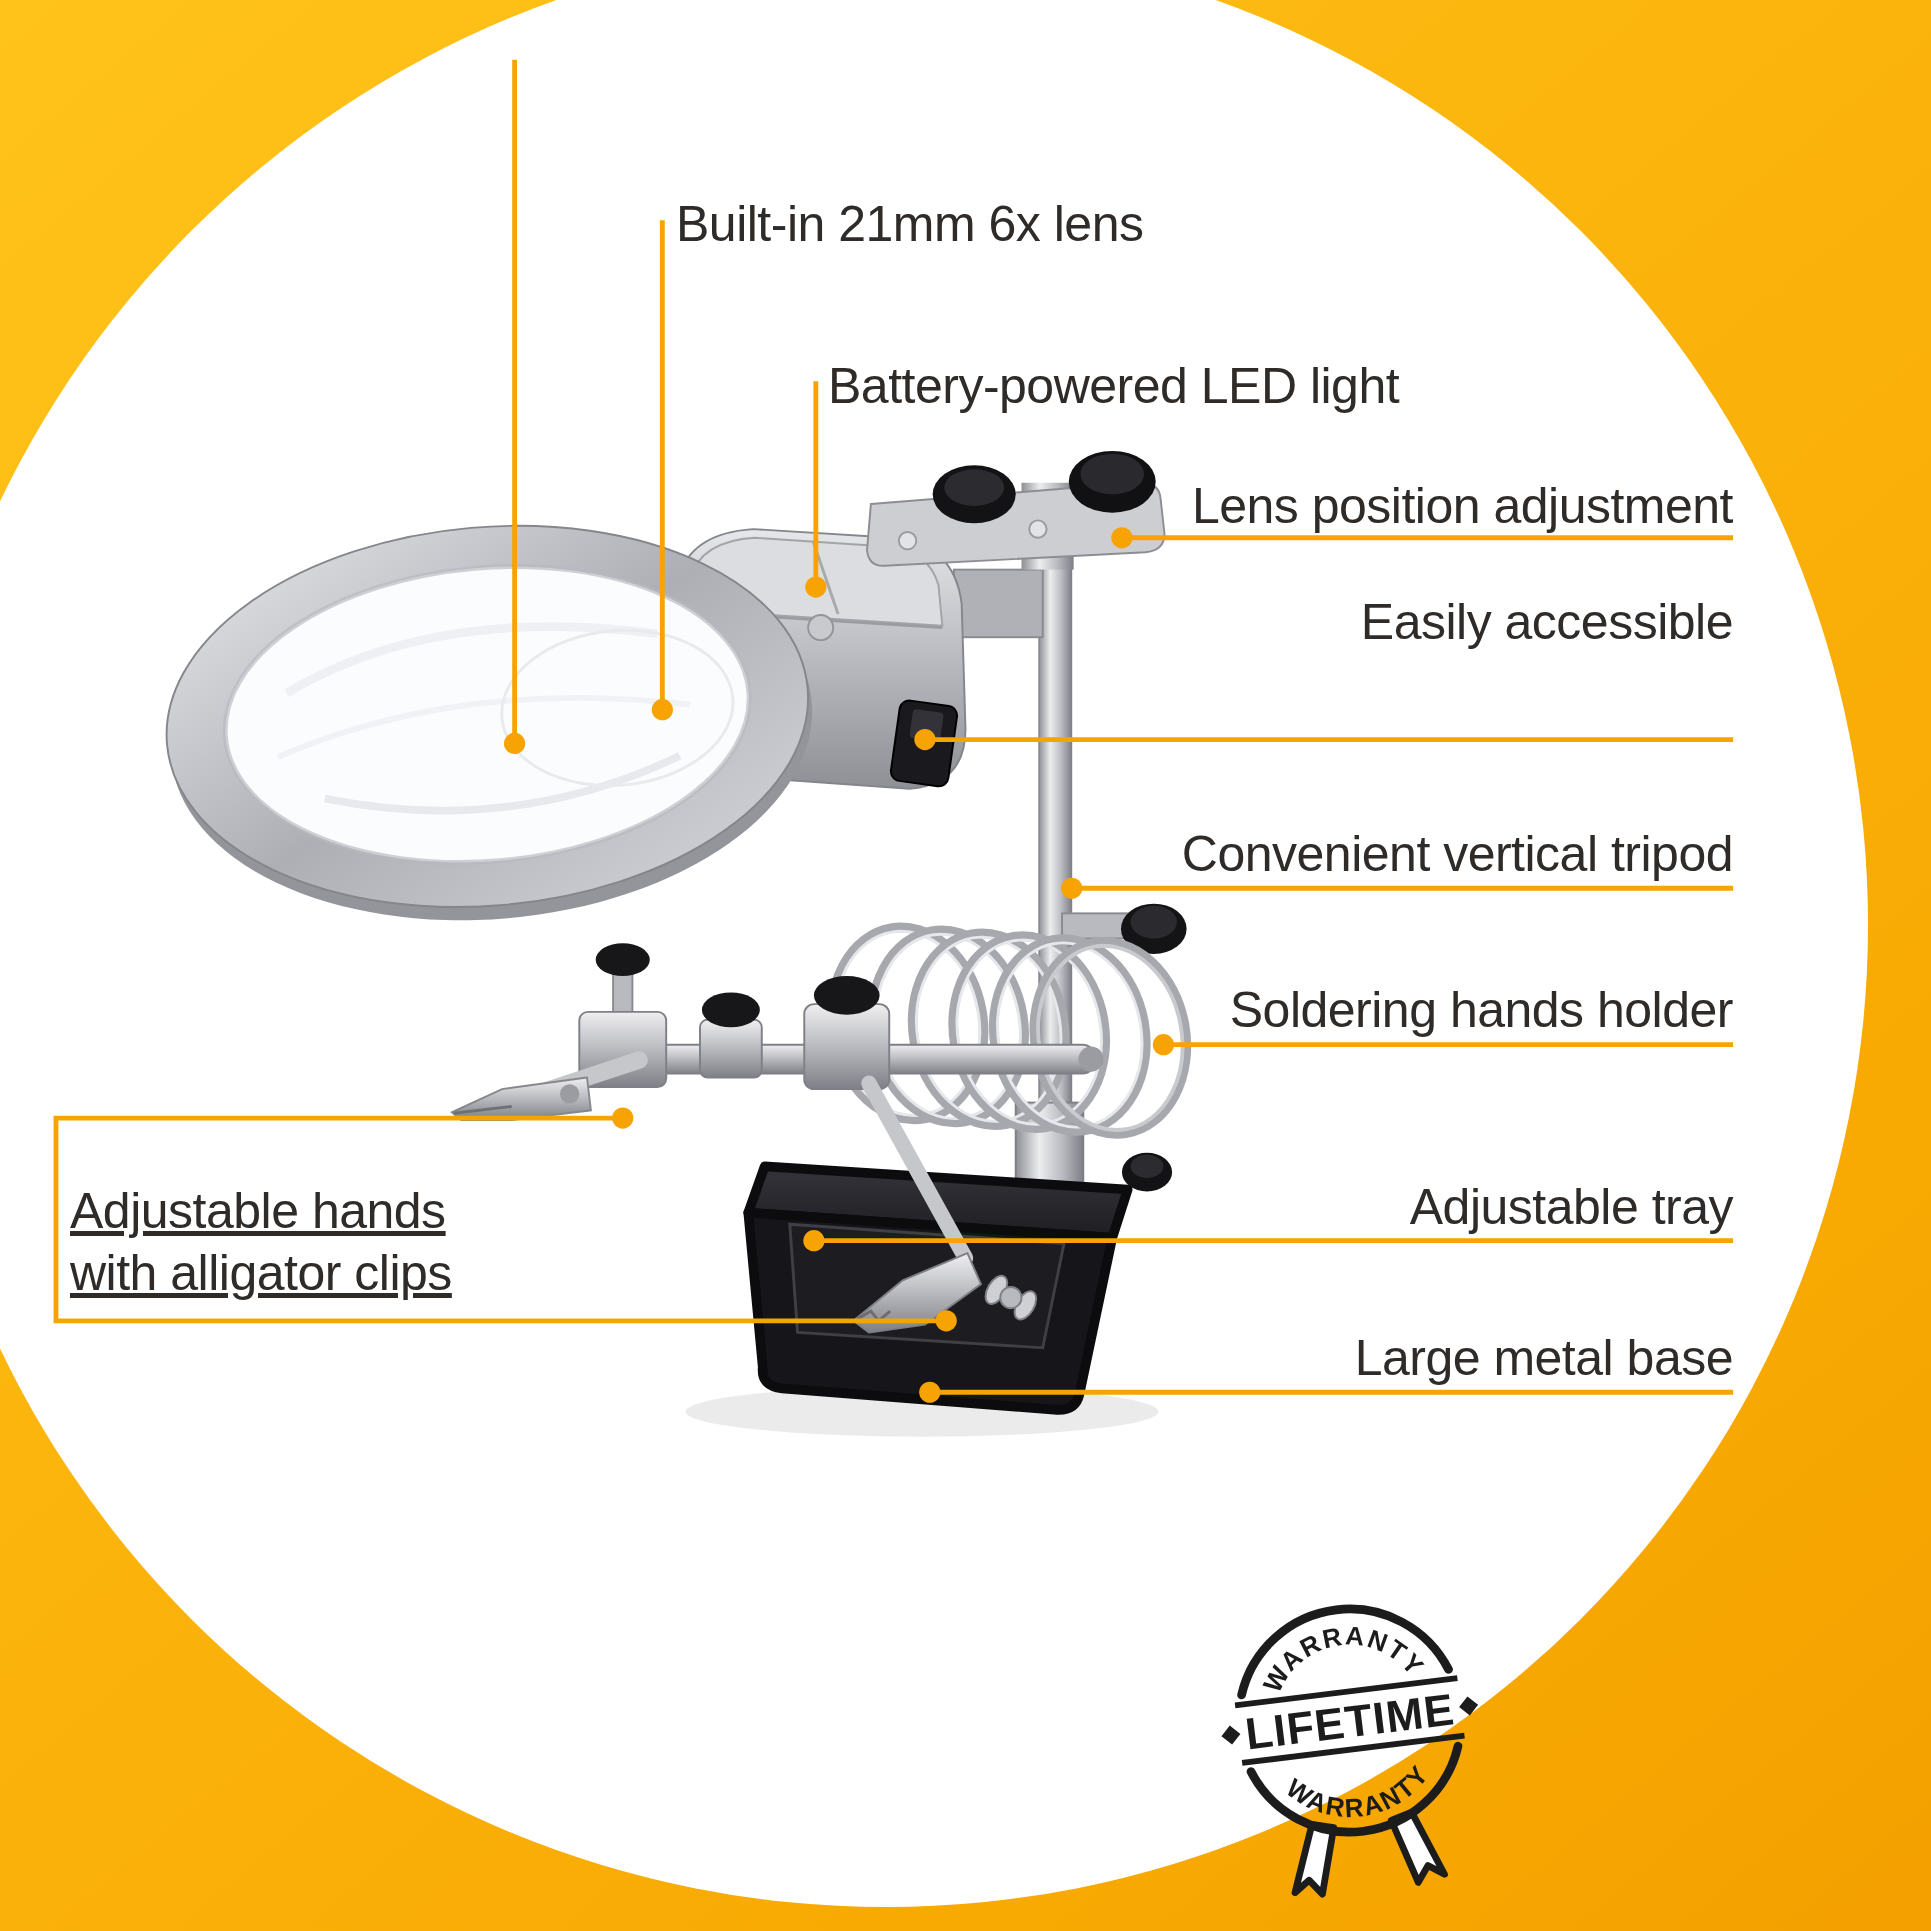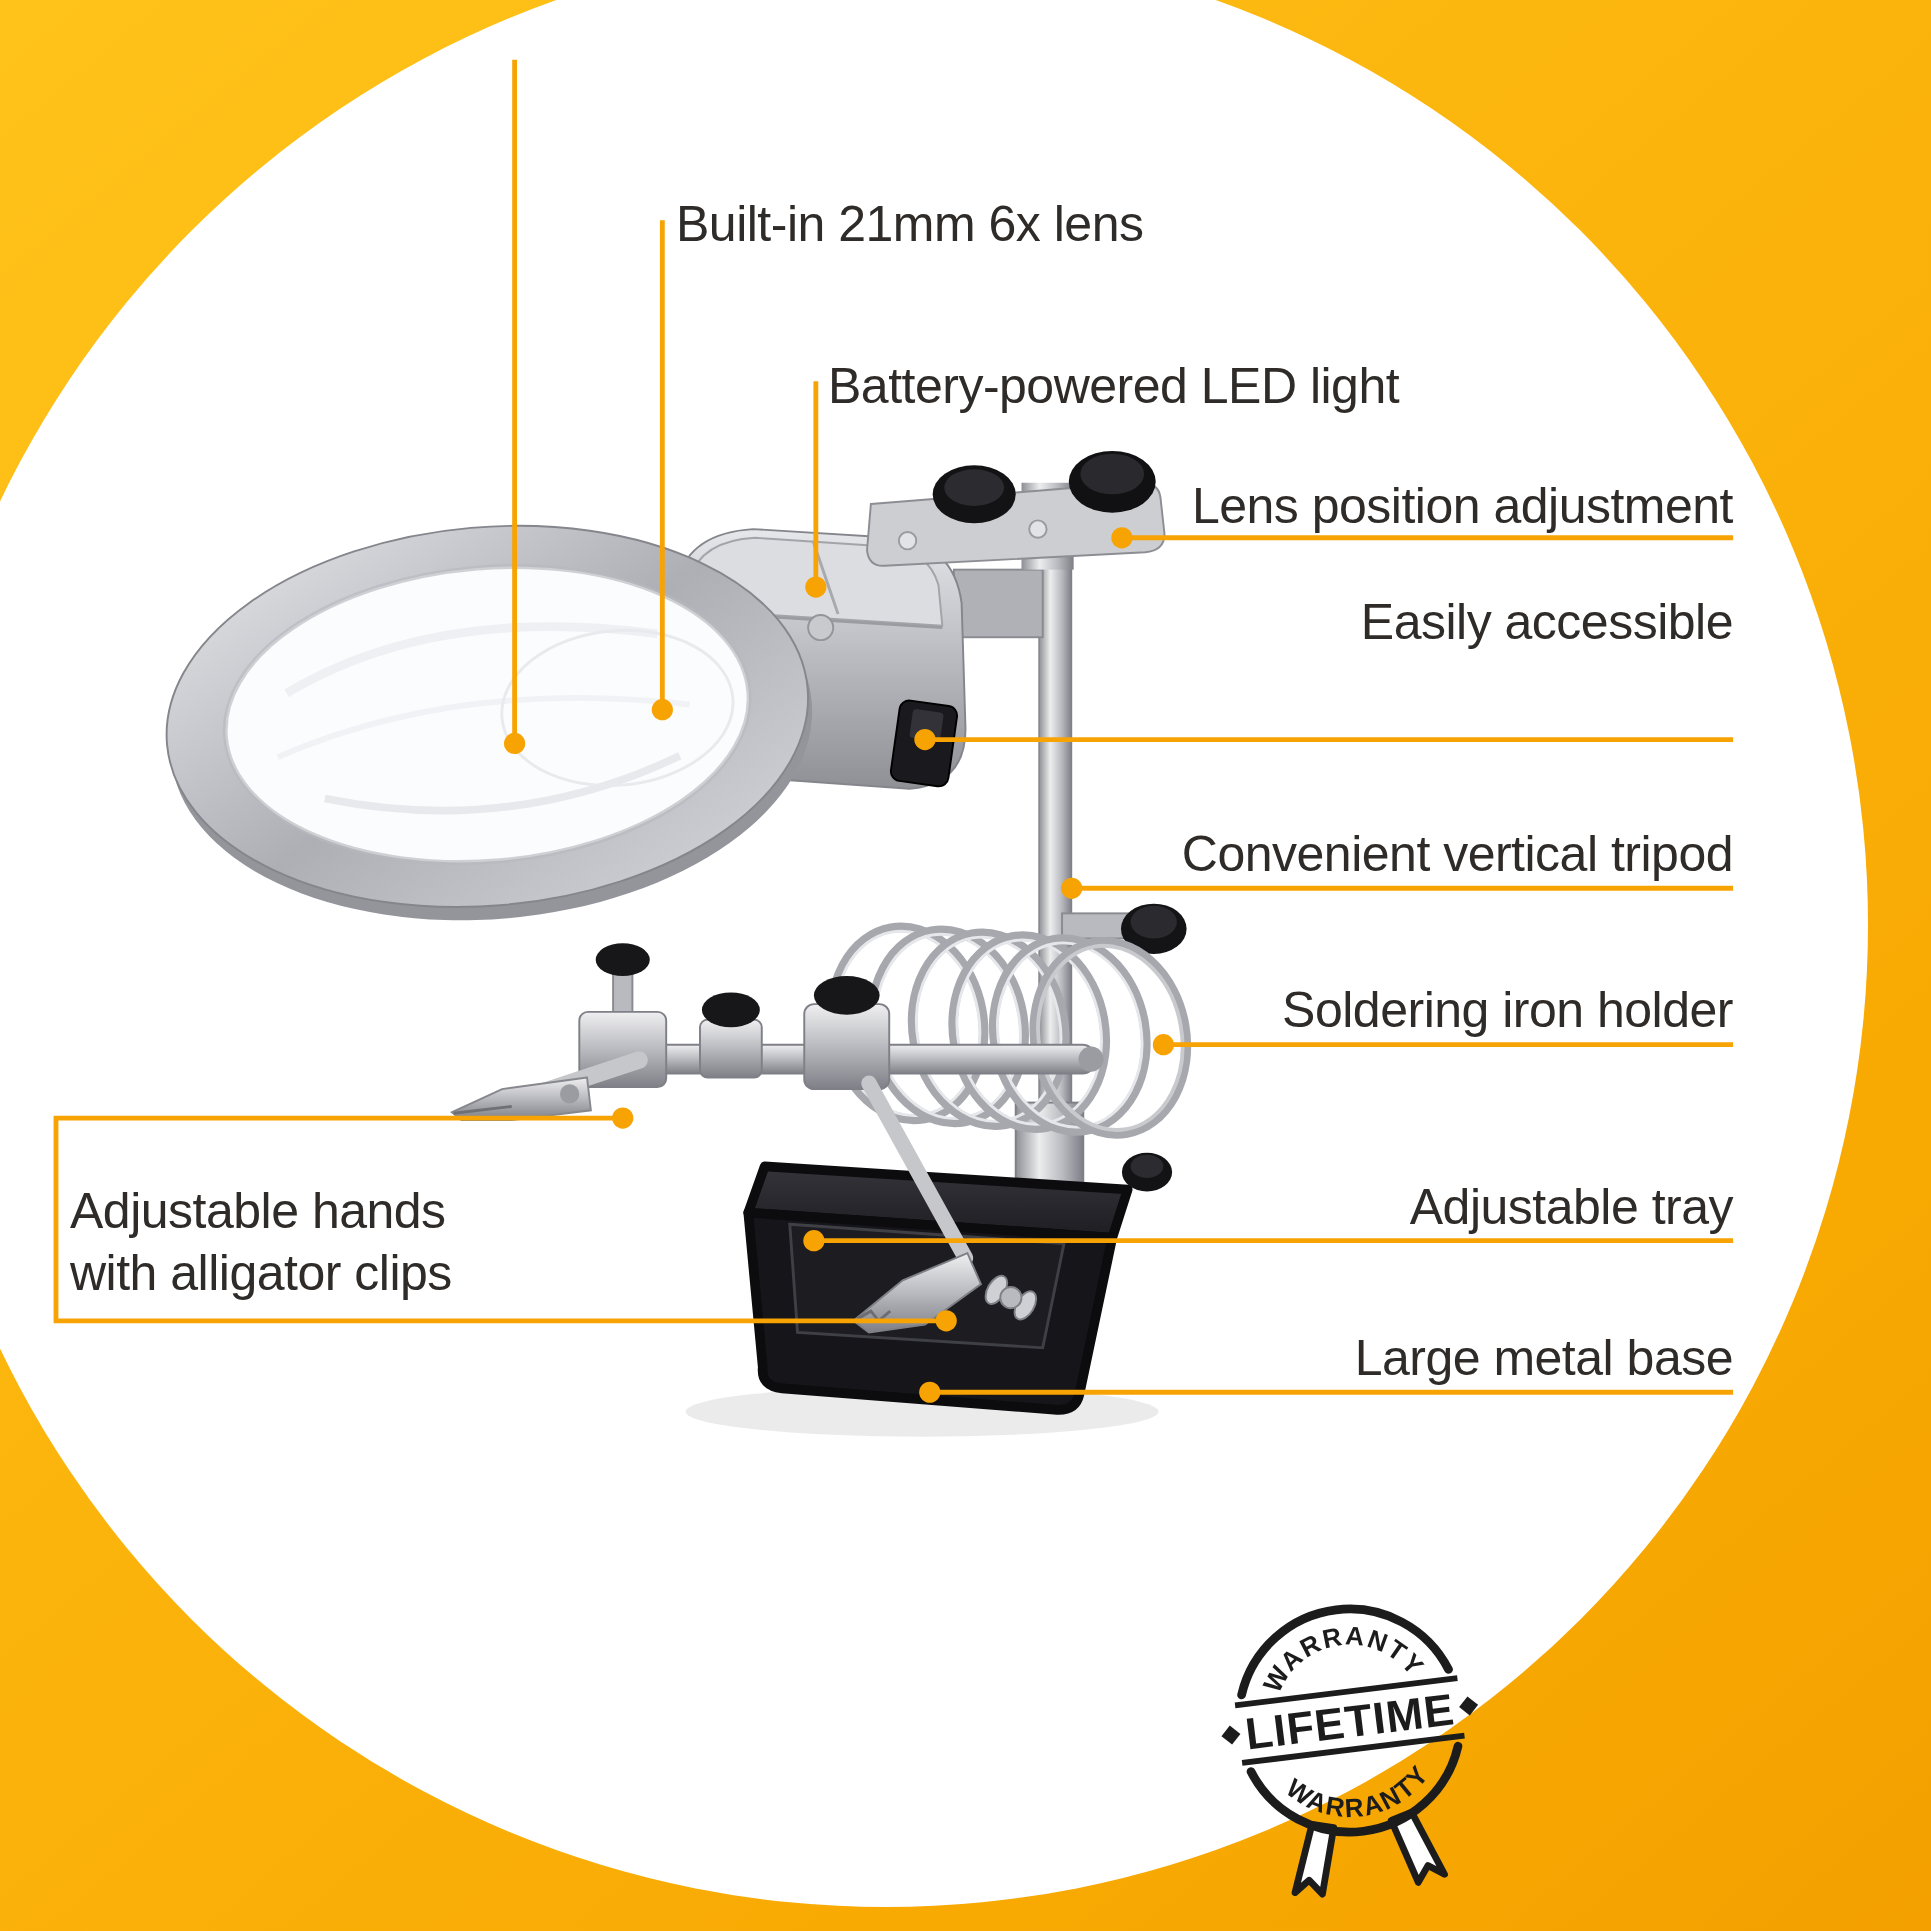--- a/index.html
+++ b/index.html
@@ -217,25 +217,25 @@
   <div class="label" style="left:828px;top:355px;">Battery-powered LED light</div>
 
   <div class="label right" style="right:198px;top:475px;">Lens position adjustment</div>
 
   <div class="label right" style="right:198px;top:591px;">
     <div>Easily accessible</div>
   </div>
 
   <div class="label right" style="right:198px;top:823px;margin-left:32px;">Convenient vertical tripod</div>
 
-  <div class="label right" style="right:198px;top:979px;">Soldering iron holder</div>
+  <div class="label right" style="right:198px;top:979px;">Soldering hands holder</div>
 
   <div class="label right" style="right:198px;top:1176px;">Adjustable tray</div>
 
   <div class="label right" style="right:198px;top:1327px;">Large metal base</div>
 
-  <div class="label" style="left:70px;top:1180px;">
+  <div class="label" style="left:70px;top:1180px;text-decoration:underline;">
     <div>Adjustable hands</div>
     <div>with alligator clips</div>
   </div>
 
 </div>
 
 
 </body></html>

